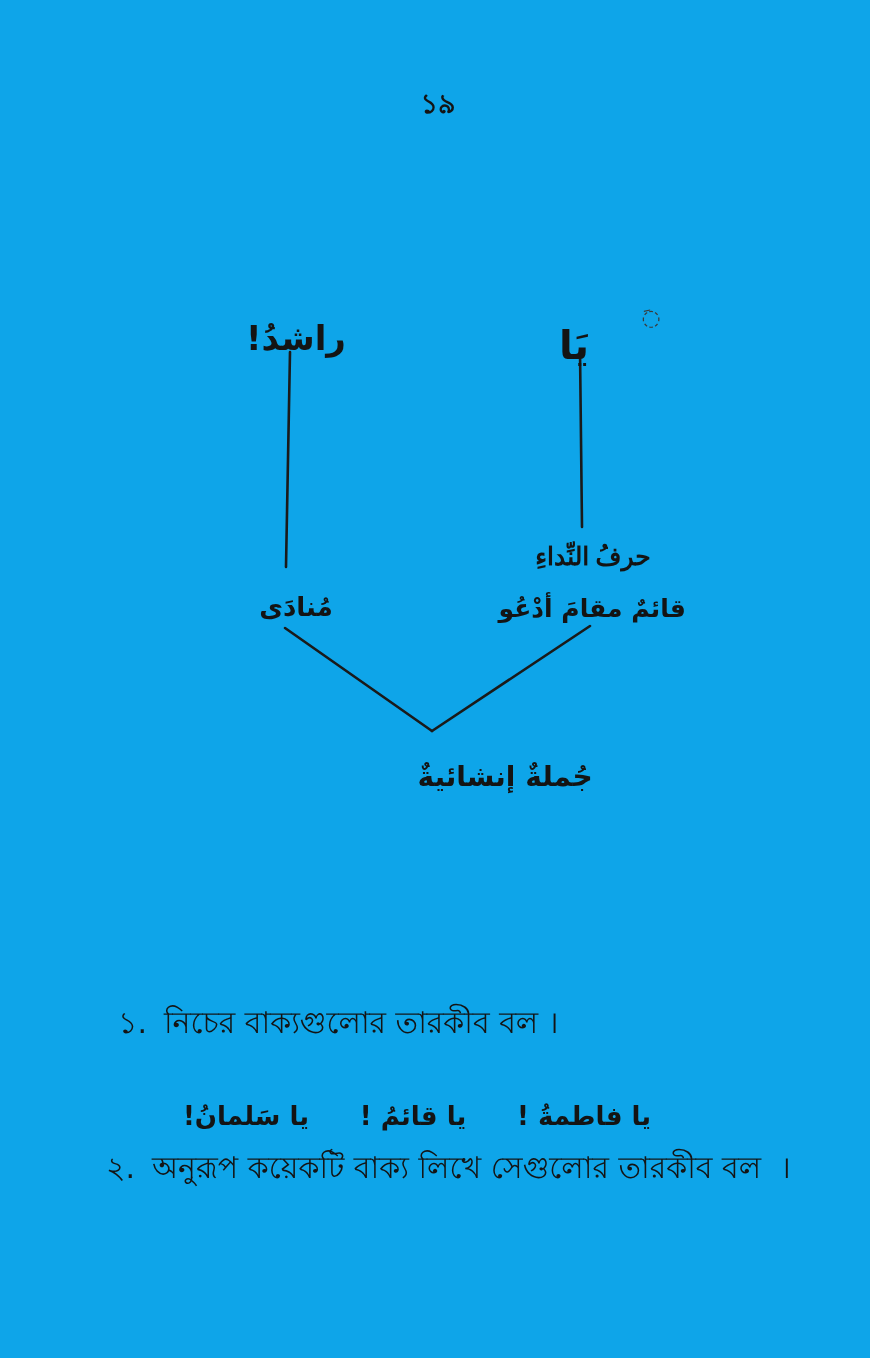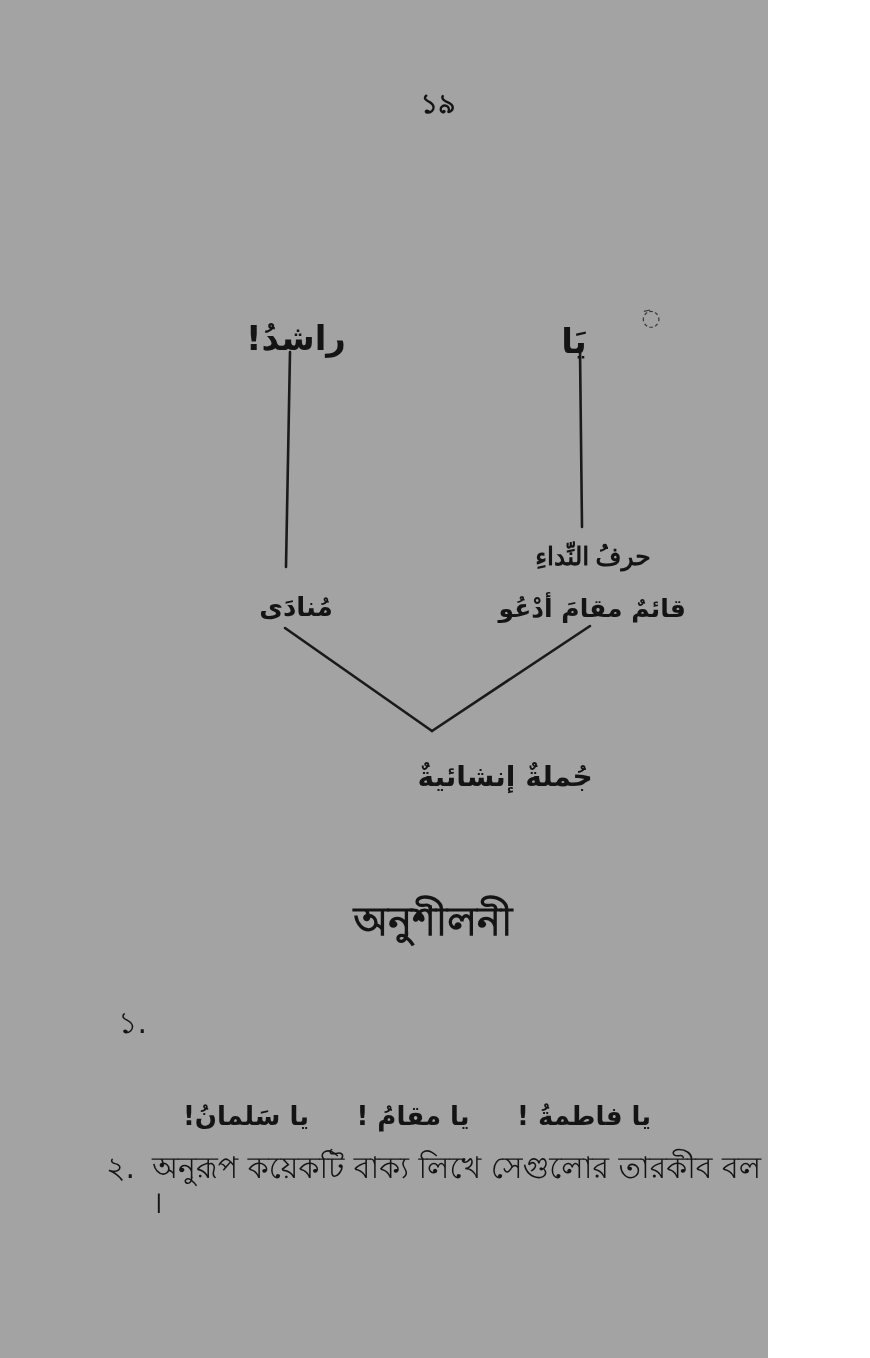--- a/index.html
+++ b/index.html
@@ -2,23 +2,23 @@
 <html><head>
 <meta charset="utf-8">
 <style>
   html, body {
     margin: 0;
     padding: 0;
     background: #ffffff;
   }
   .page {
     position: relative;
-    width: 768px;
+    width: 870px;
     height: 1358px;
-    background: #a3a3a3;
+    background: #0ea5e9;
     overflow: hidden;
     color: #141414;
   }
   .ar {
     font-family: "DejaVu Sans", sans-serif;
     font-weight: bold;
     direction: rtl;
     unicode-bidi: isolate;
     color: #141414;
     line-height: 1.15;
@@ -43,21 +43,21 @@
   .lines-svg {
     position: absolute; top: 0; left: 0;
     pointer-events: none;
   }
   .lines-svg line {
     stroke: #1a1a1a;
     stroke-width: 2.6;
     stroke-linecap: round;
   }
   .word-rashid { top: 295px; left: 238px; width: 116px; text-align: center; font-size: 34px; }
-  .word-ya     { top: 298px; left: 546px; width: 56px;  text-align: center; font-size: 34px; }
+  .word-ya     { top: 298px; left: 546px; width: 56px;  text-align: center; font-size: 40px; }
   .stray-mark  { top: 305px; left: 636px; width: 30px;  text-align: center;
                  font-size: 22px; color: #3a3a3a; font-family: "DejaVu Sans", sans-serif; }
   .label-harf   { top: 519px; left: 510px; width: 166px; text-align: center; font-size: 25px; font-family: Liberation Serif, serif; }
   .label-qaim   { top: 571px; left: 502px; width: 184px; text-align: center; font-size: 25px; }
   .label-munada { top: 569px; left: 240px; width: 112px; text-align: center; font-size: 26px; }
   .label-jumla  { top: 737px; left: 373px; width: 264px; text-align: center; font-size: 28px; }
 
   
   .exercise-heading {
     top: 898px; left: 300px; width: 266px;
@@ -107,29 +107,29 @@
 
     <div class="abs ar label-harf">حرفُ النِّداءِ</div>
 
     <div class="abs ar label-qaim">قائمٌ مقامَ أدْعُو</div>
 
     <div class="abs ar label-munada">مُنادَى</div>
 
     <div class="abs ar label-jumla">جُملةٌ إنشائيةٌ</div>
   </div>
 
-  <div class="abs exercise-heading bn">অনুশীলনী</div>
 
   <div class="abs exercise-item exercise-item-1">
     <span class="item-number bn">১.</span>
+    <span class="bn">নিচের বাক্যগুলোর তারকীব বল ।</span>
   </div>
 
   <div class="abs arabic-examples-row">
     <span class="ar arabic-example">يا فاطمةُ !</span>
-    <span class="ar arabic-example">يا مقامُ !</span>
+    <span class="ar arabic-example">يا قائمُ !</span>
     <span class="ar arabic-example">يا سَلمانُ!</span>
   </div>
 
   <div class="abs exercise-item exercise-item-2">
     <span class="item-number bn">২.</span>
     <span class="bn">অনুরূপ কয়েকটি বাক্য লিখে সেগুলোর তারকীব বল  ।</span>
   </div>
 
 </div>
 

